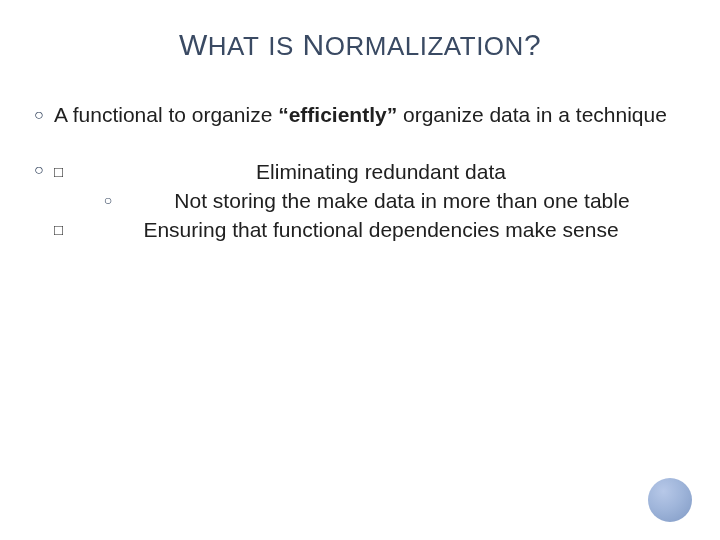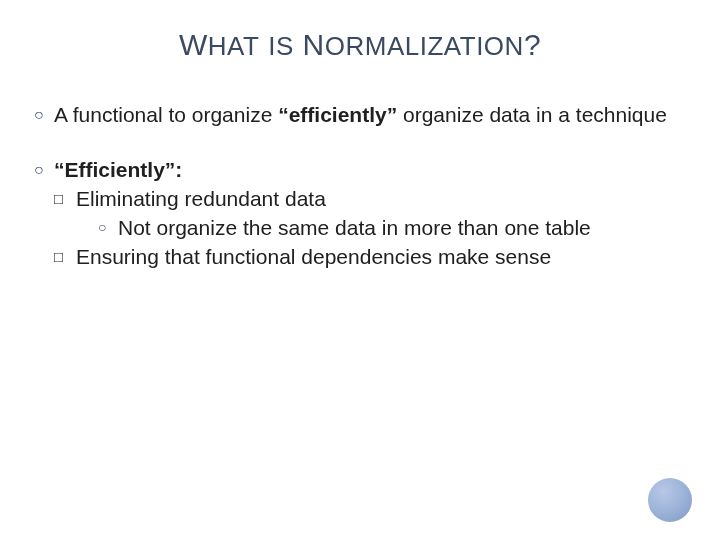--- a/index.html
+++ b/index.html
@@ -51,21 +51,21 @@
     display: flex;
     padding-left: 0px;
     margin-top: 2px;
   }
   .sub1 > .sq {
     flex: 0 0 22px;
     font-size: 15px;
     color: #202020;
     line-height: 1.7;
   }
-  .sub1-text { flex: 1; }
+  .sub1-text { flex: 1; text-align: center; }
   .sub2 {
     display: flex;
     padding-left: 22px;
     margin-top: 2px;
   }
   .sub2 > .donut {
     flex: 0 0 20px;
     font-size: 14px;
     color: #3a4a63;
     line-height: 1.8;
@@ -95,29 +95,28 @@
     <div class="li-row">
       <div class="bullet">○</div>
       <div class="li-text">
         <span>A functional to organize </span><span class="bold">“efficiently”</span><span> organize data in a technique</span>
       </div>
     </div>
 
     <div class="li-row">
       <div class="bullet">○</div>
       <div class="li-text">
-        <span class="bold">“Efficiently”:</span>
 
         <div class="sub1">
           <div class="sq">□</div>
           <div class="sub1-text">
             <span>Eliminating redundant data</span>
             <div class="sub2">
               <div class="donut">○</div>
-              <div class="sub2-text">Not organize the same data in more than one table</div>
+              <div class="sub2-text">Not storing the make data in more than one table</div>
             </div>
           </div>
         </div>
 
         <div class="sub1">
           <div class="sq">□</div>
           <div class="sub1-text">Ensuring that functional dependencies make sense</div>
         </div>
 
       </div>

